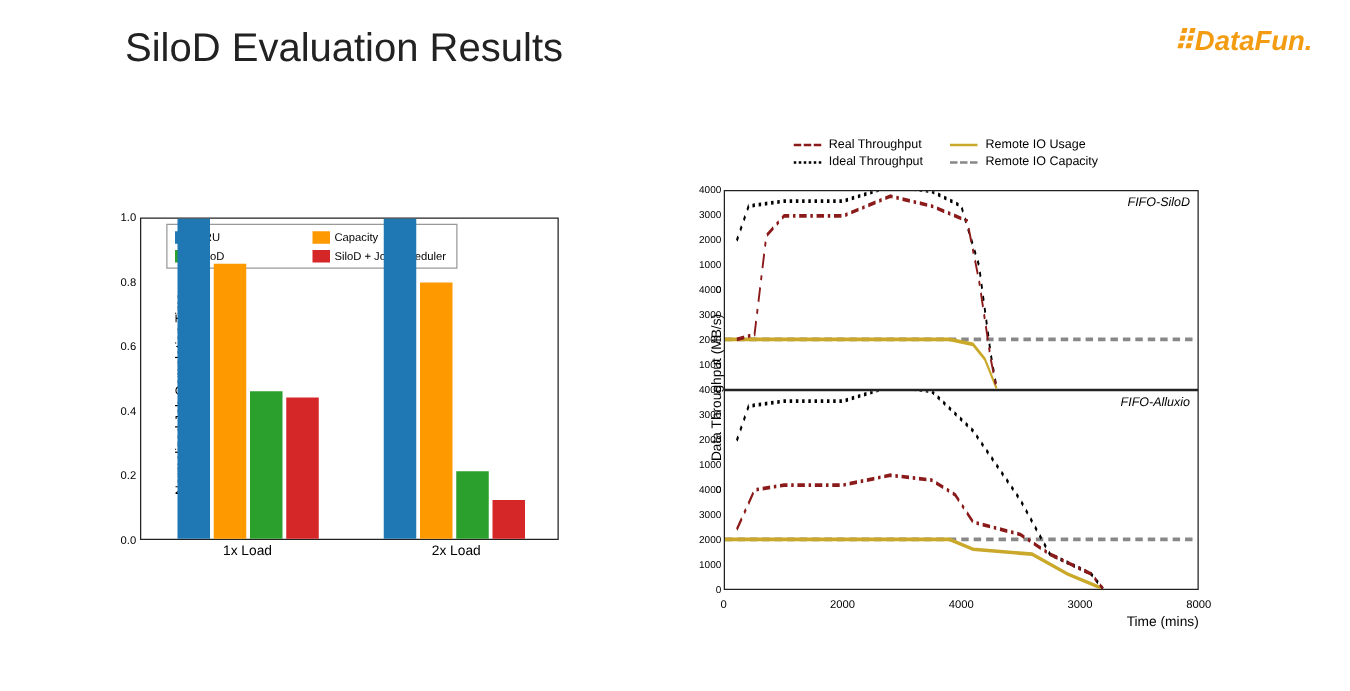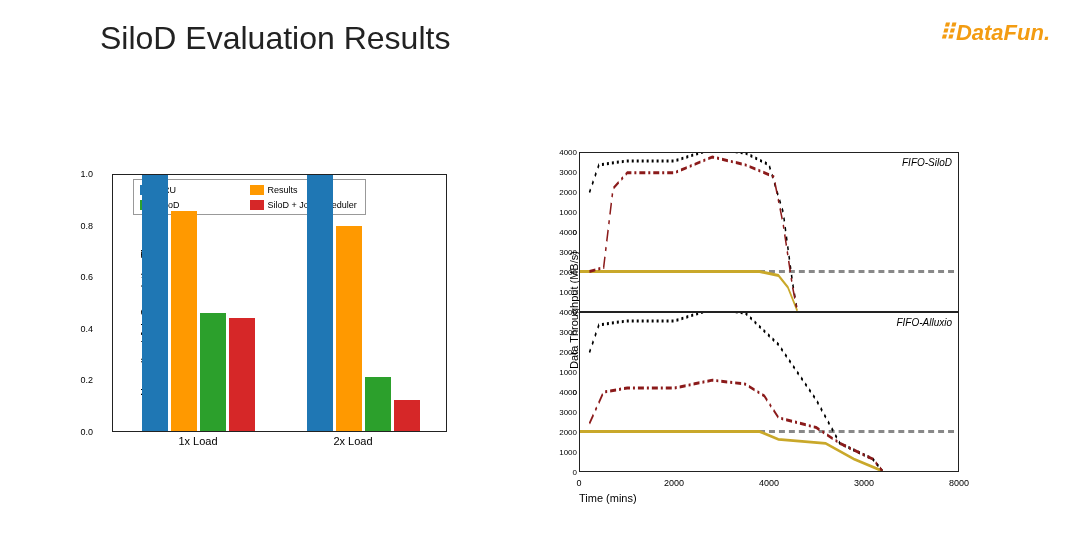--- a/index.html
+++ b/index.html
@@ -81,21 +81,21 @@
     font-size: 11px;
     white-space: nowrap;
   }
   .yticks {
     position: absolute;
     left: 33px;
     top: 14px;
     height: 258px;
     width: 18px;
   }
-  .ytick { position: absolute; right: 18px; font-size: 9px; transform: translateY(-50%); }
+  .ytick { position: absolute; right: 2px; font-size: 9px; transform: translateY(-50%); }
   .bar-group {
     position: absolute;
     bottom: 0;
     display: flex;
     gap: 3px;
     align-items: flex-end;
   }
   .bar { width: 26px; }
   .xcat {
     position: absolute;
@@ -155,21 +155,21 @@
     transform: translateY(-50%) rotate(-90deg);
     transform-origin: center;
     font-size: 11px;
     white-space: nowrap;
   }
   .xaxis-label2 {
     position: absolute;
     bottom: 6px;
     left: 64px;
     width: 380px;
-    text-align: left;
+    text-align: right;
     font-size: 11px;
   }
   .yt2 { position:absolute; left:44px; width:18px; font-size:8px; text-align:right; transform: translateY(-50%);}
   .xt2 { position:absolute; bottom:22px; font-size:9px; transform: translateX(-50%);}
 </style>
 </head>
 <body>
 
 <div class="title">SiloD Evaluation Results</div>
 <div class="logo">
@@ -190,21 +190,21 @@
           <div class="ytick" style="top: 0px;">1.0</div>
         </div>
       <div class="bar-plot" id="bar-plot">
         <div class="bar-legend" id="bar-legend">
             <div class="leg">
               <div class="swatch" style="background: rgb(31, 119, 180);"></div>
               <span>LRU</span>
             </div>
             <div class="leg">
               <div class="swatch" style="background: rgb(255, 153, 0);"></div>
-              <span>Results</span>
+              <span>Capacity</span>
             </div>
             <div class="leg">
               <div class="swatch" style="background: rgb(44, 160, 44);"></div>
               <span>SiloD</span>
             </div>
             <div class="leg">
               <div class="swatch" style="background: rgb(214, 39, 40);"></div>
               <span>SiloD + Job Scheduler</span>
             </div>
           </div>
@@ -214,27 +214,45 @@
             <div class="bar" style="background: rgb(44, 160, 44); height: 117.76px;"></div>
             <div class="bar" style="background: rgb(214, 39, 40); height: 112.64px;"></div>
           </div>
           <div class="xcat" style="left: 85px;">1x Load</div>
           <div class="bar-group" style="left: 193.5px;">
             <div class="bar" style="background: rgb(31, 119, 180); height: 256px;"></div>
             <div class="bar" style="background: rgb(255, 153, 0); height: 204.8px;"></div>
             <div class="bar" style="background: rgb(44, 160, 44); height: 53.76px;"></div>
             <div class="bar" style="background: rgb(214, 39, 40); height: 30.72px;"></div>
           </div>
-          <div class="xcat" style="left: 240px;">2x Load</div>
+          <div class="xcat" style="left: 252px;">2x Load</div>
         </div>
     </div>
   </div>
 
   <div class="chart-box">
     <div class="line-chart">
+      <div class="line-legend" id="line-legend">
+          <div class="leg">
+            <div class="ln" style="border-top-style: dashed; border-top-color: rgb(139, 26, 26);"></div>
+            <span>Real Throughput</span>
+          </div>
+          <div class="leg">
+            <div class="ln" style="border-top-style: solid; border-top-color: rgb(201, 168, 42);"></div>
+            <span>Remote IO Usage</span>
+          </div>
+          <div class="leg">
+            <div class="ln" style="border-top-style: dotted; border-top-color: rgb(0, 0, 0);"></div>
+            <span>Ideal Throughput</span>
+          </div>
+          <div class="leg">
+            <div class="ln" style="border-top-style: dashed; border-top-color: rgb(136, 136, 136);"></div>
+            <span>Remote IO Capacity</span>
+          </div>
+        </div>
       <div class="yaxis-label2">Data Throughput (MB/s)</div>
       <div class="panels" id="panels">
           <div class="panel">
             <svg viewBox="0 0 380 80" preserveAspectRatio="none">
               <path d="M0,60 L380,60" fill="none" stroke="#888888" stroke-width="1.5" stroke-dasharray="6,4"></path>
               <path d="M0,60 L180.5,60 L199.5,62 L209.00000000000003,68 L218.49999999999997,80" fill="none" stroke="#c9a82a" stroke-width="1.5"></path>
               <path d="M9.5,20 L19,5.9999999999999964 L47.5,4.0000000000000036 L95,4.0000000000000036 L133,-1.999999999999993 L166.25,0 L190,5.9999999999999964 L204.25,30 L213.75,66 L218.49999999999997,80" fill="none" stroke="#000000" stroke-width="1.5" stroke-dasharray="2,3"></path>
               <path d="M9.5,60 L23.75,58 L33.25,18 L47.5,10 L95,10 L133,2.0000000000000018 L166.25,5.9999999999999964 L194.74999999999997,12.000000000000002 L204.25,36 L213.75,68 L218.49999999999997,80" fill="none" stroke="#8b1a1a" stroke-width="1.5" stroke-dasharray="6,3,2,3"></path>
             </svg>
             <div class="panel-label">FIFO-SiloD</div>

